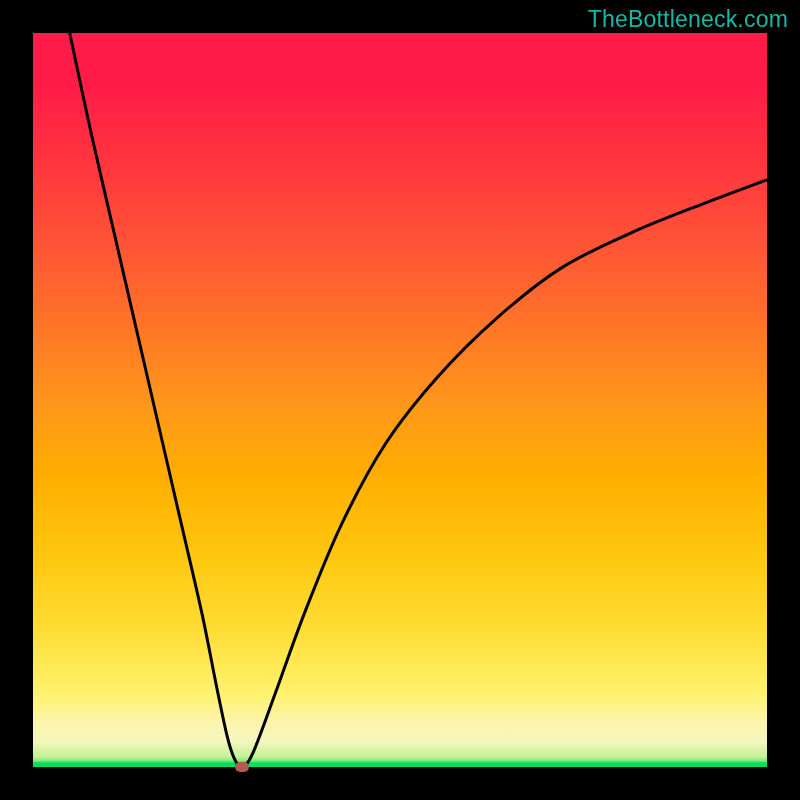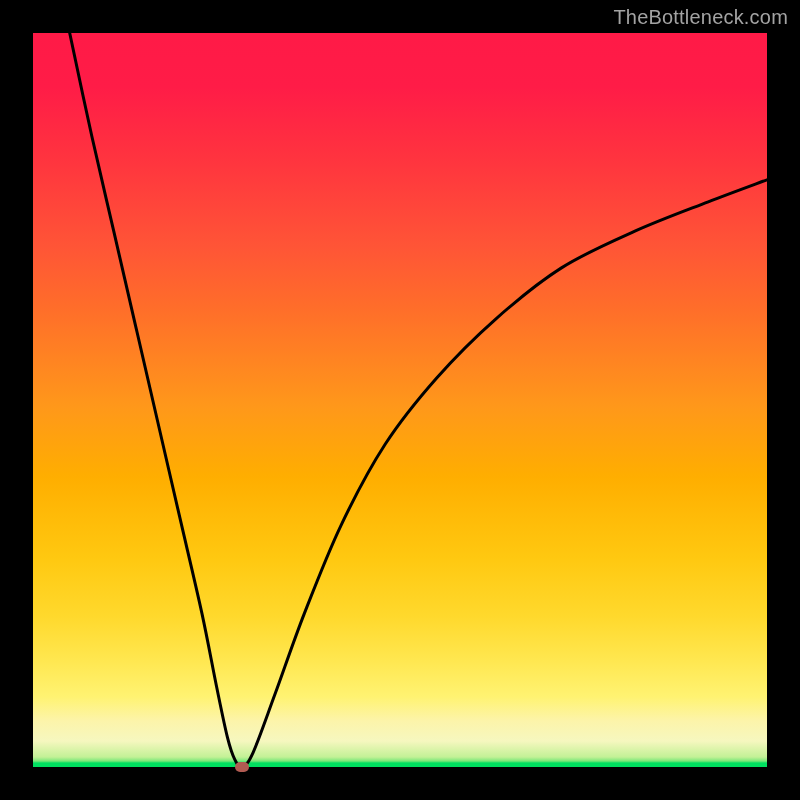--- a/index.html
+++ b/index.html
@@ -42,22 +42,22 @@
         #ff5536 520px,
         #ff333f 610px,
         #ff1c47 680px,
         #ff1a47 734px
       );
   }
   .attribution {
     position: absolute;
     top: 6px;
     right: 12px;
-    color: #a3a3a3;
-    font-size: 20px;
+    color: #14b8a6;
+    font-size: 23px;
     letter-spacing: 0.2px;
     font-family: Arial, Helvetica, sans-serif;
   }
   svg.curve {
     position: absolute;
     left: 0;
     top: 0;
     width: 734px;
     height: 734px;
     overflow: visible;

